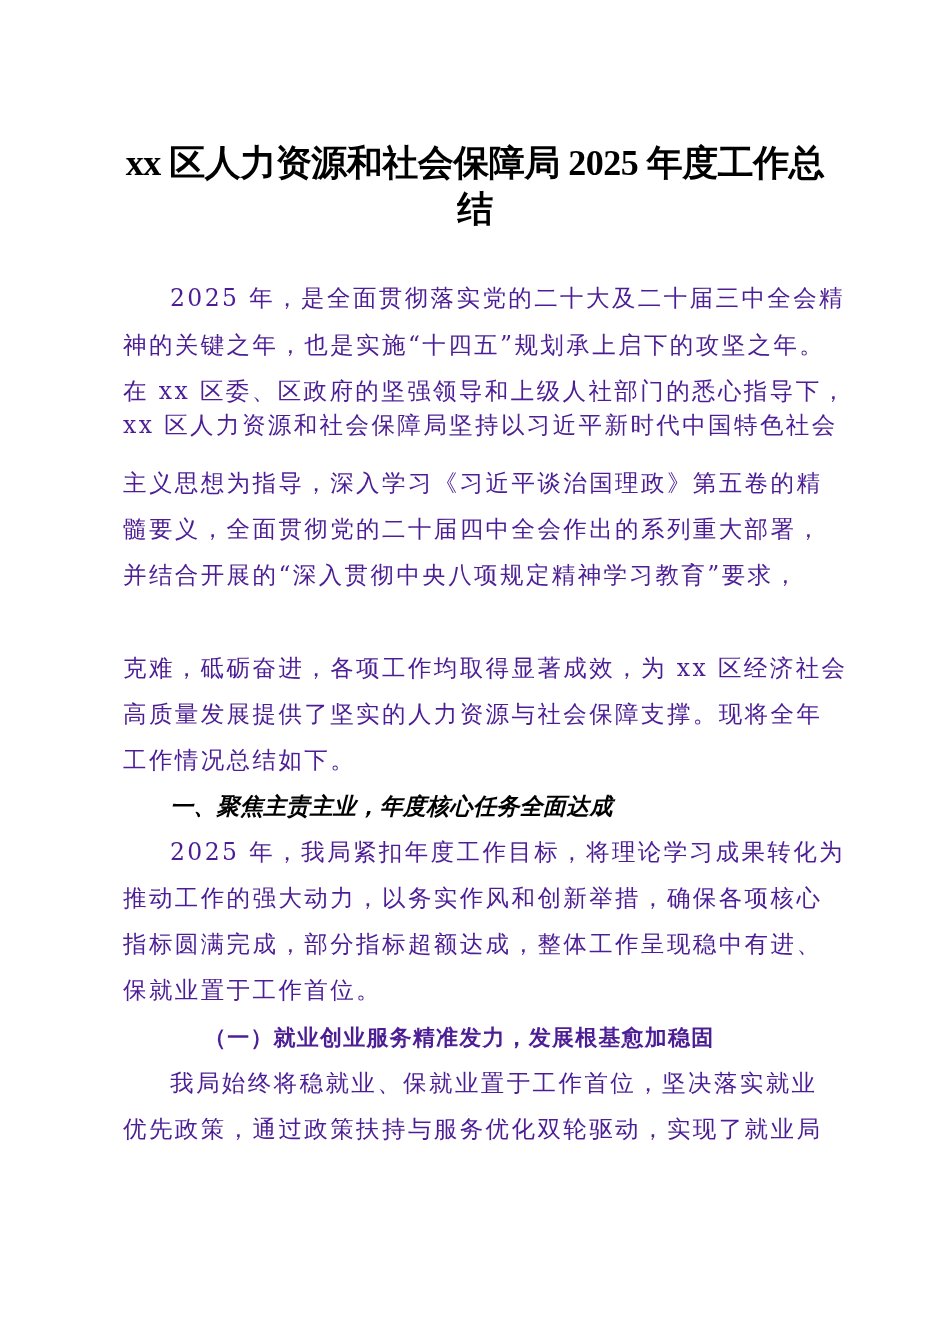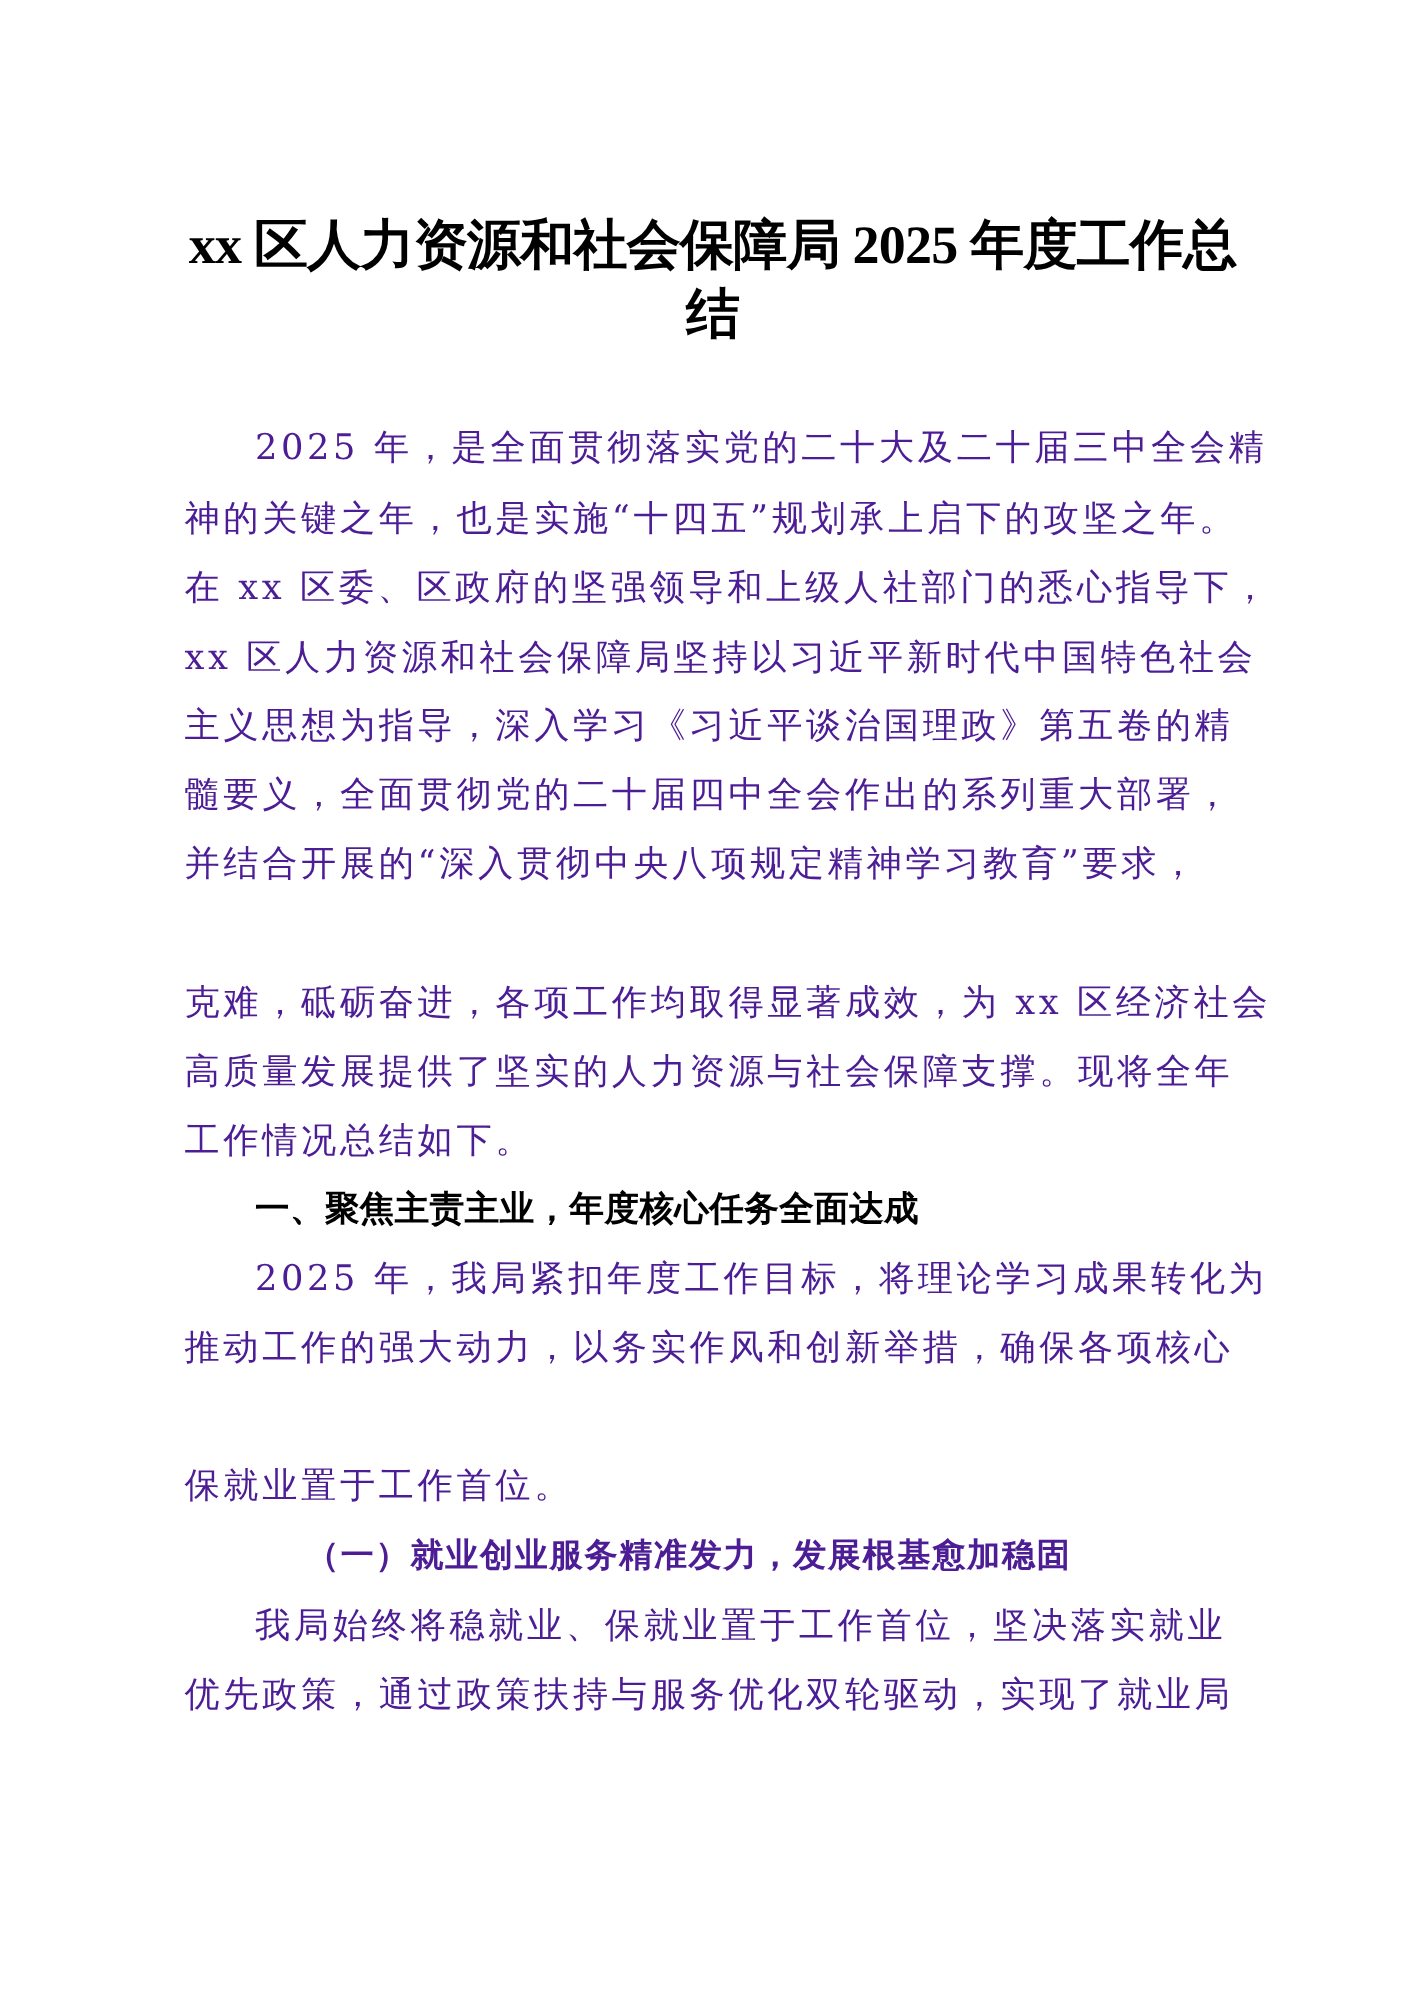--- a/index.html
+++ b/index.html
@@ -8,44 +8,45 @@
   .page { position: absolute; left: 0; top: 0; width: 950px; height: 1344px; background: #fff; }
   .title { position: absolute; left: 0; width: 950px; text-align: center;
            font-family: "Liberation Serif", "DejaVu Serif", serif; font-weight: bold;
            font-size: 36px; line-height: 46px; color: #000; letter-spacing: -0.5px; }
   .title-l1 { top: 140px; }
   .title-l2 { top: 186px; }
   .line { position: absolute; left: 123px; width: 710px; white-space: nowrap;
           font-size: 23.5px; line-height: 32px; color: #4c1d95; letter-spacing: 2.4px; }
   .indent { left: 170px; }
   .h1 { font-family: "DejaVu Sans", "Liberation Sans", sans-serif; font-weight: bold;
-        font-size: 23px; letter-spacing: 0.3px; left: 170px; color: #000; }
+        font-size: 23px; letter-spacing: 0.3px; left: 170px; color: #000; font-style: italic; }
   .h2 { left: 170px; font-size: 22px; letter-spacing: 1.2px; font-weight: 600; margin-left: 34px; }
 </style>
 </head>
 <body>
 
 <div class="page">
   <div class="title title-l1">xx 区人力资源和社会保障局 2025 年度工作总</div>
   <div class="title title-l2">结</div>
 
   <div class="line indent" style="top:282px">2025 年，是全面贯彻落实党的二十大及二十届三中全会精</div>
   <div class="line" style="top:329px">神的关键之年，也是实施“十四五”规划承上启下的攻坚之年。</div>
   <div class="line" style="top:375px">在 xx 区委、区政府的坚强领导和上级人社部门的悉心指导下，</div>
-  <div class="line" style="top:422px">xx 区人力资源和社会保障局坚持以习近平新时代中国特色社会</div>
+  <div class="line" style="top:409px">xx 区人力资源和社会保障局坚持以习近平新时代中国特色社会</div>
   <div class="line" style="top:467px">主义思想为指导，深入学习《习近平谈治国理政》第五卷的精</div>
   <div class="line" style="top:513px">髓要义，全面贯彻党的二十届四中全会作出的系列重大部署，</div>
   <div class="line" style="top:559px">并结合开展的“深入贯彻中央八项规定精神学习教育”要求，</div>
   <div class="line" style="top:652px">克难，砥砺奋进，各项工作均取得显著成效，为 xx 区经济社会</div>
   <div class="line" style="top:698px">高质量发展提供了坚实的人力资源与社会保障支撑。现将全年</div>
   <div class="line" style="top:744px">工作情况总结如下。</div>
 
   <div class="line h1" style="top:790px">一、聚焦主责主业，年度核心任务全面达成</div>
 
   <div class="line indent" style="top:836px">2025 年，我局紧扣年度工作目标，将理论学习成果转化为</div>
   <div class="line" style="top:882px">推动工作的强大动力，以务实作风和创新举措，确保各项核心</div>
+  <div class="line" style="top:928px">指标圆满完成，部分指标超额达成，整体工作呈现稳中有进、</div>
   <div class="line" style="top:974px">保就业置于工作首位。</div>
 
   <div class="line h2" style="top:1021px">（一）就业创业服务精准发力，发展根基愈加稳固</div>
 
   <div class="line indent" style="top:1067px">我局始终将稳就业、保就业置于工作首位，坚决落实就业</div>
   <div class="line" style="top:1113px">优先政策，通过政策扶持与服务优化双轮驱动，实现了就业局</div>
 </div>
 
 </body></html>

